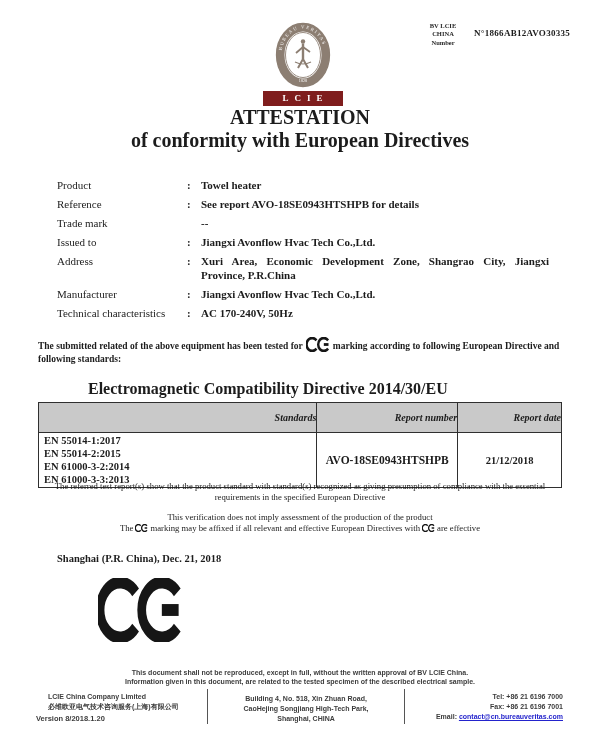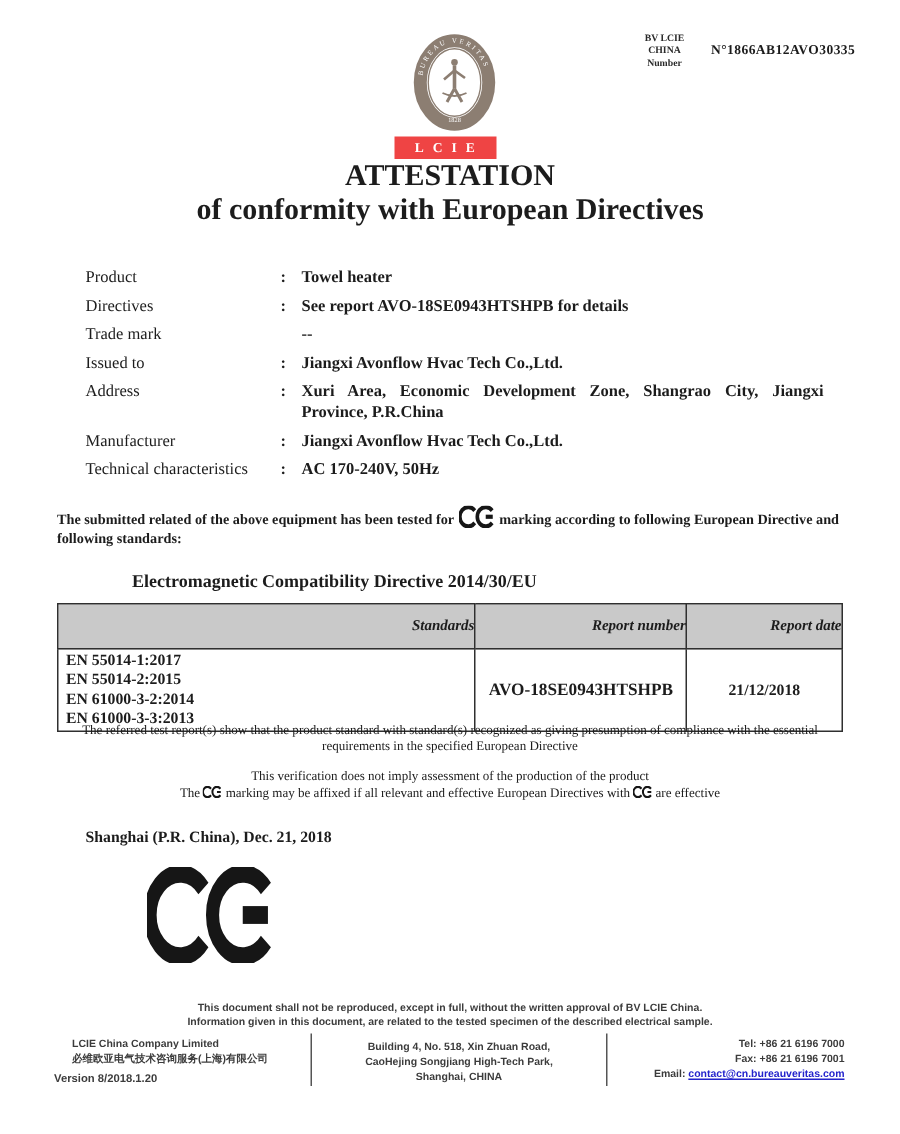--- a/index.html
+++ b/index.html
@@ -7,21 +7,21 @@
   .page {
     position:relative; width:600px; height:756px; margin:0 auto;
     background:#ffffff; overflow:hidden;
     font-family:"Liberation Serif","DejaVu Serif",serif; color:#1c1c1c;
   }
 
   
   .seal-wrap { position:absolute; left:263px; top:22px; width:80px; text-align:center; }
   .seal-wrap svg.seal { display:block; margin:0 auto; }
   .lcie-box {
-    margin-top:3px; width:68px; height:15px; background:#ef4444;
+    margin-top:3px; width:80px; height:15px; background:#7f1d1d;
     color:#ffffff; font-weight:bold; font-size:9px; letter-spacing:6px;
     line-height:15px; padding-left:5px;
   }
   .num-block {
     position:absolute; left:414px; top:22px; width:58px; text-align:center;
     font-size:6.5px; font-weight:bold; line-height:1.3; color:#2a2a2a;
   }
   .cert-number {
     position:absolute; left:474px; top:28px; font-size:9px; color:#1c1c1c;
     letter-spacing:0.3px; font-weight:bold;text-align:right;
@@ -35,21 +35,21 @@
   .details { position:absolute; left:57px; top:179px; width:492px; font-size:11px; }
   .detail-row { display:flex; align-items:flex-start; margin-bottom:5.5px; }
   .detail-label { width:130px; flex:none; }
   .detail-sep { width:14px; flex:none; font-weight:bold; }
   .detail-value { flex:1; font-weight:bold; text-align:justify; line-height:13.5px; }
 
   
   .tested { position:absolute; left:38px; top:337px; width:530px;
     font-weight:bold; font-size:9.5px; line-height:13px; }
   .directive-heading { position:absolute; left:88px; top:380px;
-    font-weight:bold; font-size:12px; }
+    font-weight:bold; font-size:16px; }
 
   
   table.standards { position:absolute; left:38px; top:402px; width:524px;
     border-collapse:collapse; }
   table.standards th, table.standards td { border:1px solid #2f2f2f; }
   table.standards th { background:#c9c9c9; font-style:italic; font-weight:bold;
     font-size:10px; height:30px; text-align:right; }
   td.std-cell { padding:1px 0 1px 5px; font-weight:bold; font-size:10.5px; line-height:13px; }
   td.center-cell { text-align:center; font-weight:bold; font-size:11.5px; }
   td.date-cell { text-align:center; font-weight:bold; font-size:10.5px; }
@@ -128,21 +128,21 @@
     <div>of conformity with European Directives</div>
   </div>
 
   <div class="details">
     <div class="detail-row">
       <span class="detail-label">Product</span>
       <span class="detail-sep">:</span>
       <span class="detail-value">Towel heater</span>
     </div>
     <div class="detail-row">
-      <span class="detail-label">Directives</span>
+      <span class="detail-label">Reference</span>
       <span class="detail-sep">:</span>
       <span class="detail-value">See report AVO-18SE0943HTSHPB for details</span>
     </div>
     <div class="detail-row">
       <span class="detail-label">Trade mark</span>
       <span class="detail-sep"></span>
       <span class="detail-value">--</span>
     </div>
     <div class="detail-row">
       <span class="detail-label">Issued to</span>

